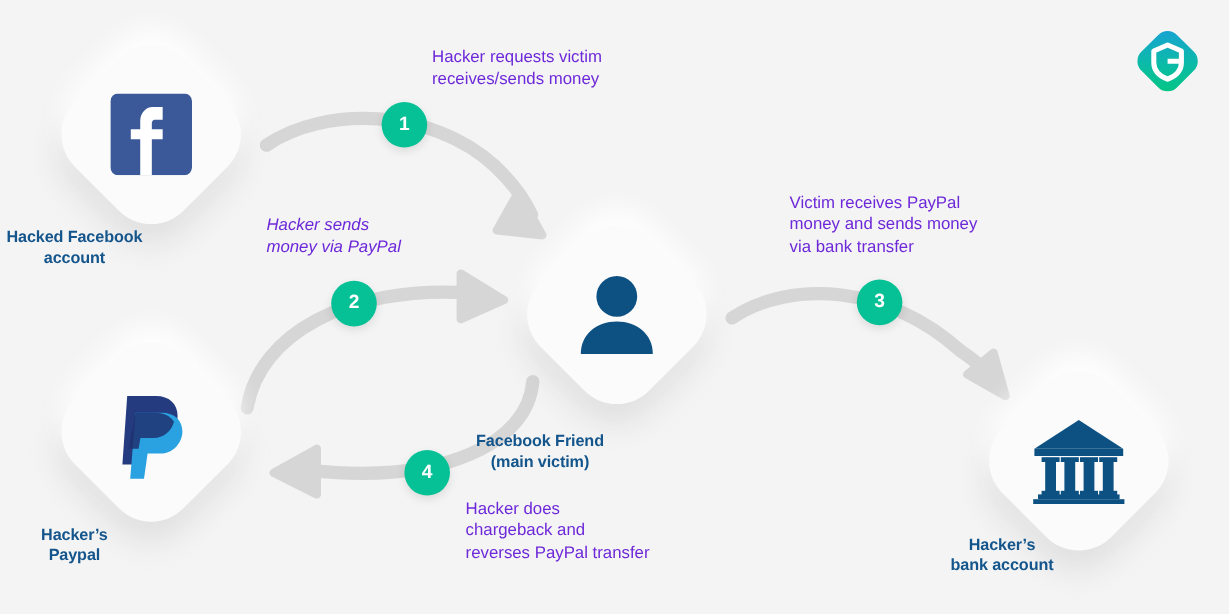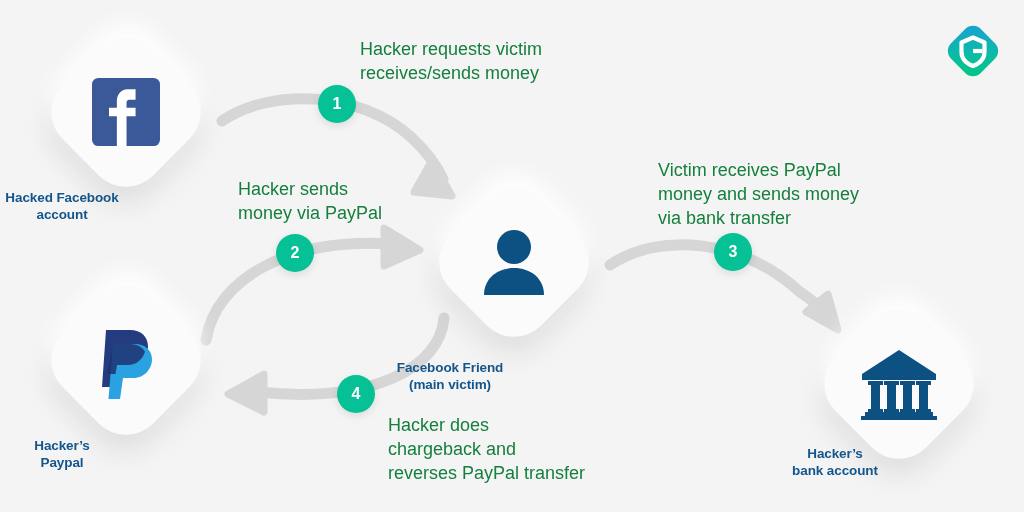--- a/index.html
+++ b/index.html
@@ -73,27 +73,27 @@
     box-shadow: 0 3px 8px rgba(0,0,0,0.10);
   }
   #badge-1 { left: 318px; top: 85px; }
   #badge-2 { left: 276px; top: 234px; }
   #badge-3 { left: 714px; top: 233px; }
   #badge-4 { left: 337px; top: 375px; }
 
   
   .caption {
     position: absolute;
-    color: #15803d;
-    font-size: 18px;
+    color: #6d28d9;
+    font-size: 14px;
     line-height: 1.32;
     white-space: pre-line;
   }
   #caption-1 { left: 360px; top: 38px; }
-  #caption-2 { left: 238px; top: 178px; }
+  #caption-2 { left: 222px; top: 178px; font-style: italic; }
   #caption-3 { left: 658px; top: 159px; }
   #caption-4 { left: 388px; top: 414px; }
 
   
   #brand-logo {
     position: absolute;
     left: 944px; top: 22px;
     width: 58px; height: 58px;
   }
 </style>

